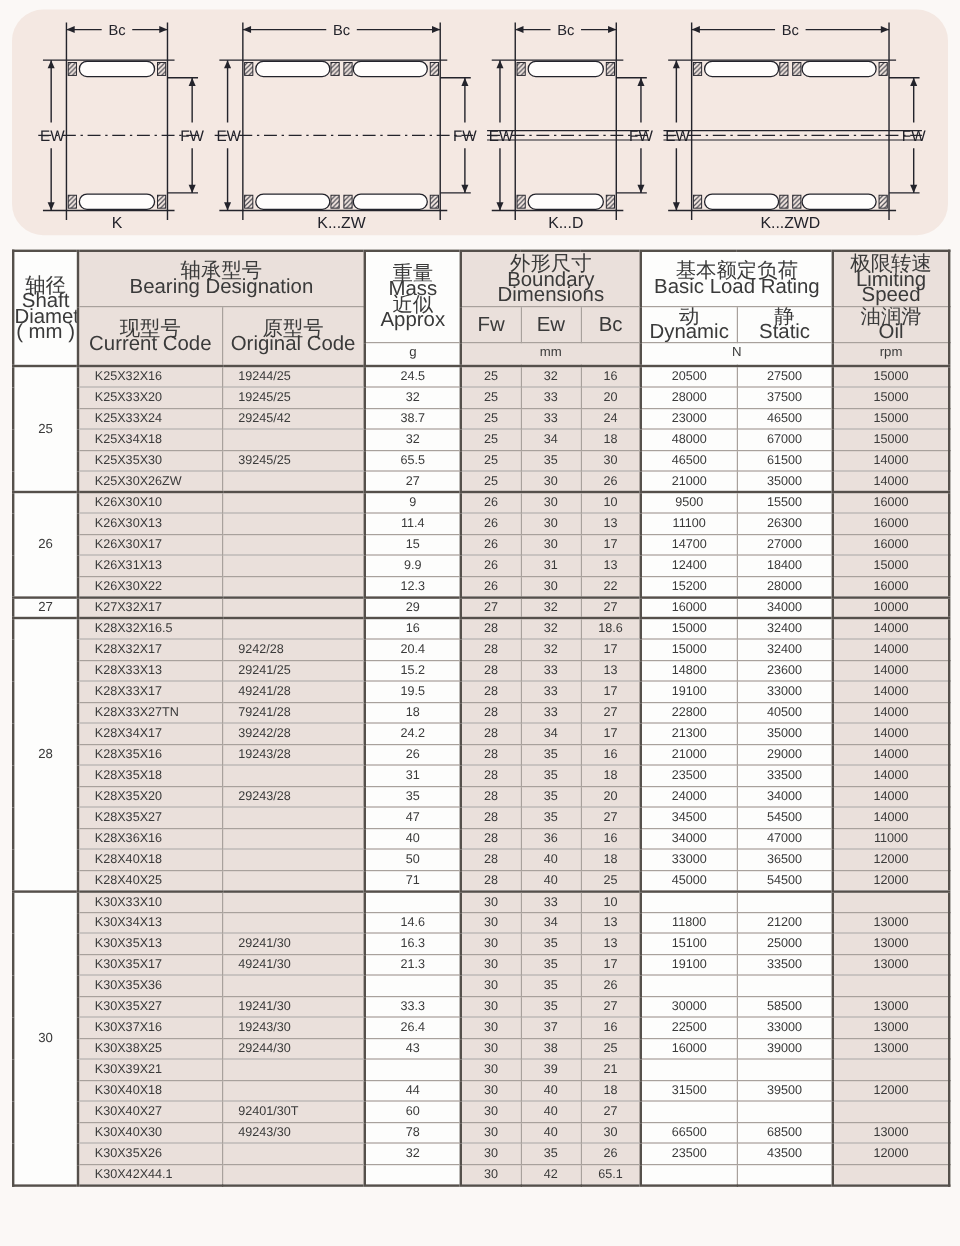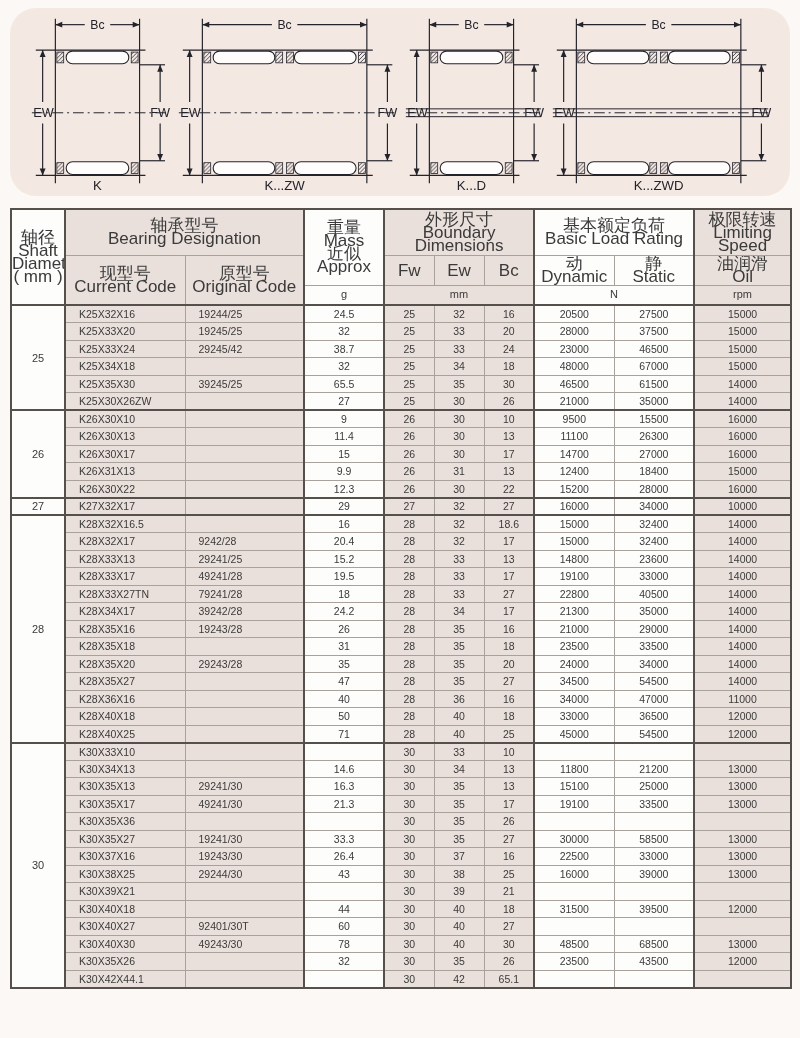--- a/index.html
+++ b/index.html
@@ -638,21 +638,21 @@
         <td class="white"></td>
         <td class="thickL"></td>
       </tr>
       <tr>
         <td class="code thickL">K30X40X30</td>
         <td class="code">49243/30</td>
         <td class="white thickL">78</td>
         <td class="thickL">30</td>
         <td>40</td>
         <td>30</td>
-        <td class="white thickL">48500</td>
+        <td class="white thickL">66500</td>
         <td class="white">68500</td>
         <td class="thickL">13000</td>
       </tr>
       <tr>
         <td class="code thickL">K30X35X26</td>
         <td class="code"></td>
         <td class="white thickL">32</td>
         <td class="thickL">30</td>
         <td>35</td>
         <td>26</td>

